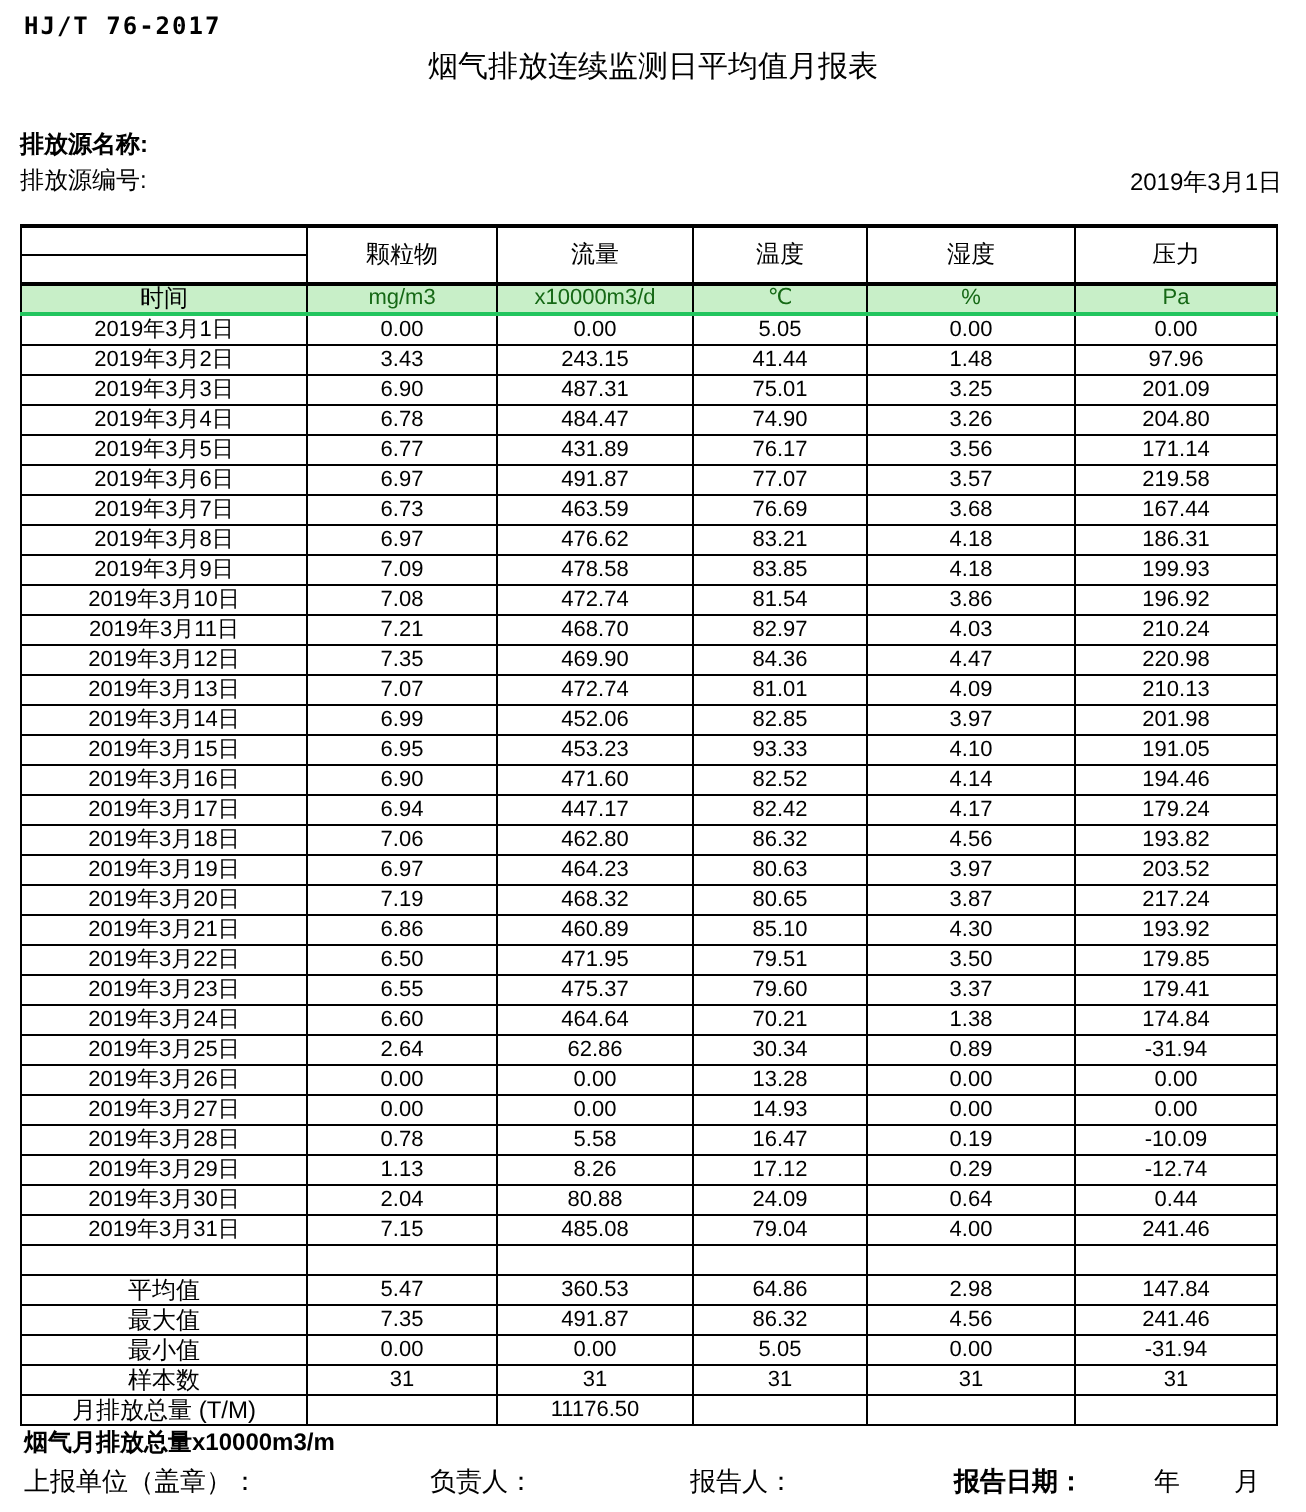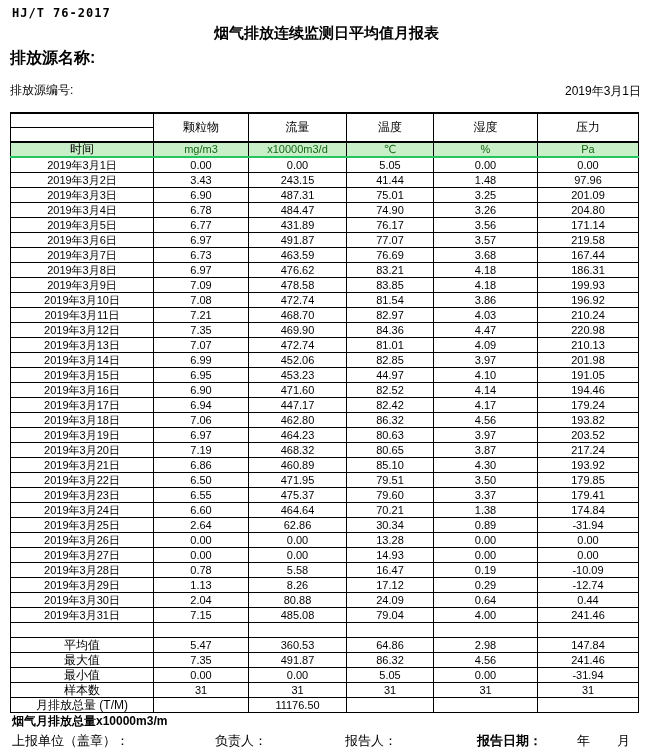--- a/index.html
+++ b/index.html
@@ -13,23 +13,23 @@
     font-family:"Liberation Sans","DejaVu Sans",sans-serif;
     overflow:hidden;
   }
   .doc-standard{
     position:absolute;left:12px;top:6px;
     font-weight:bold;font-size:12px;letter-spacing:1px;
     font-family:"DejaVu Sans Mono","Liberation Mono",monospace;
   }
   .doc-title{
     position:absolute;left:0;top:24px;width:100%;
-    text-align:center;font-weight:bold;font-size:15px;
-  }
-  .src-name{position:absolute;left:10px;top:48px;font-weight:bold;font-size:16px;}
+    text-align:center;font-weight:normal;font-size:15px;
+  }
+  .src-name{position:absolute;left:10px;top:64px;font-weight:bold;font-size:12px;}
   .src-id{position:absolute;left:10px;top:82px;font-weight:normal;font-size:12px;}
   .doc-date{position:absolute;right:12px;top:83px;font-size:12px;}
 
   table.report{
     position:absolute;left:10px;top:112px;
     border-collapse:collapse;table-layout:fixed;
     border:1px solid #000;
   }
   table.report td{
     border:1px solid #000;
@@ -209,21 +209,21 @@
         <td>6.99</td>
         <td>452.06</td>
         <td>82.85</td>
         <td>3.97</td>
         <td>201.98</td>
       </tr>
       <tr>
         <td>2019年3月15日</td>
         <td>6.95</td>
         <td>453.23</td>
-        <td>44.97</td>
+        <td>93.33</td>
         <td>4.10</td>
         <td>191.05</td>
       </tr>
       <tr>
         <td>2019年3月16日</td>
         <td>6.90</td>
         <td>471.60</td>
         <td>82.52</td>
         <td>4.14</td>
         <td>194.46</td>

